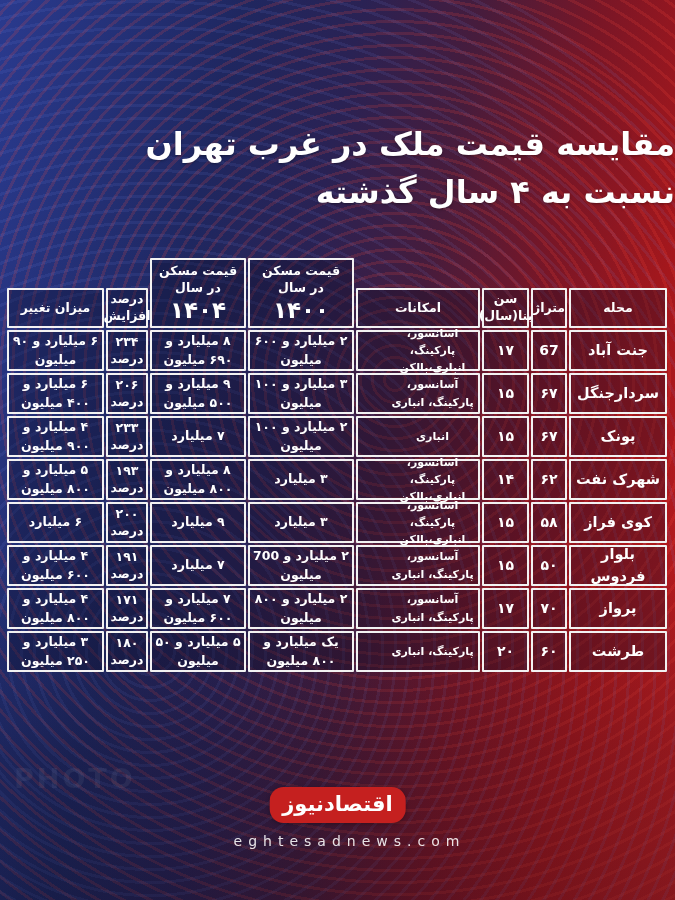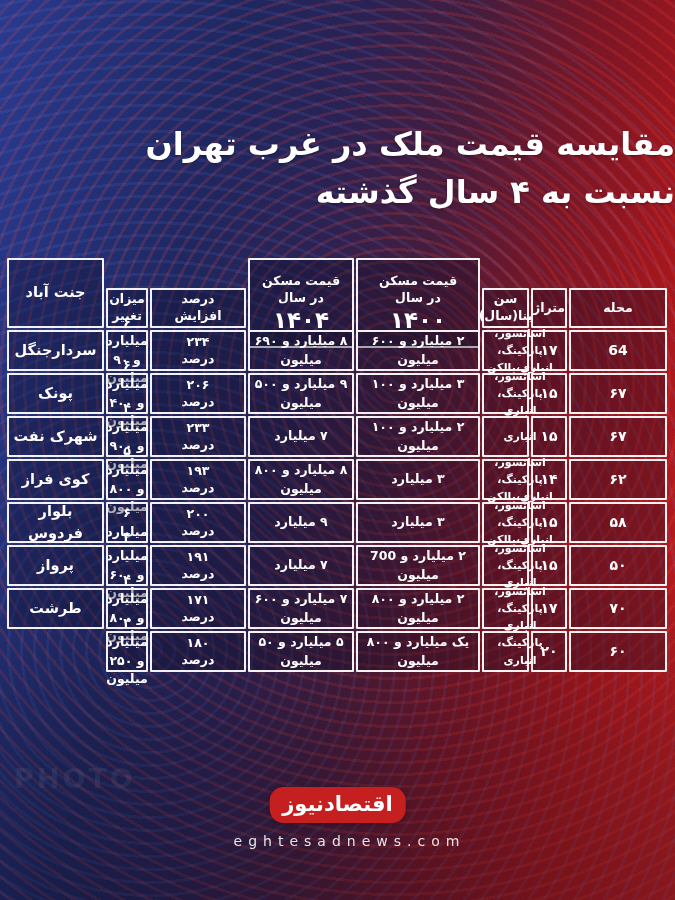--- a/index.html
+++ b/index.html
@@ -44,21 +44,21 @@
   .row{display:contents;}
   .hcell,.cell{
     border:2px solid #f2f2f2;border-radius:1px;
     background:rgba(13,11,38,0.32);
     color:#ffffff;font-weight:bold;text-align:center;
     display:flex;flex-direction:column;align-items:center;justify-content:center;
     line-height:1.35;padding:1px 2px;box-sizing:border-box;
   }
   .hcell{font-size:12.5px;}
   .h-short{height:40px;align-self:end;}
-  .h-tall{height:90px;}
+  .h-tall{height:70px;}
   .year{font-size:23px;letter-spacing:1px;line-height:1.1;margin-top:1px;}
   .cell{font-size:12.5px;line-height:1.5;}
   .c-name{font-size:14.5px;}
   .c-num{font-size:14px;}
   .c-amen{font-size:11px;line-height:1.55;padding-left:31px;}
   .c-pct{line-height:1.35;}
   .logo{
     position:absolute;top:787px;left:50%;transform:translateX(-50%);
     background:#c5201f;color:#ffffff;padding:5px 13px 7px;border-radius:14px;
     font-size:21px;font-weight:bold;direction:rtl;box-shadow:0 1px 4px rgba(0,0,0,0.3);
@@ -87,41 +87,44 @@
     <div class="hcell h-short">
       <span>محله</span>
     </div>
     <div class="hcell h-short">
       <span>متراژ</span>
     </div>
     <div class="hcell h-short">
       <span>سن</span>
       <span>بنا(سال)</span>
     </div>
+    <div class="hcell h-short">
+      <span>امکانات</span>
+    </div>
     <div class="hcell h-tall">
       <span>قیمت مسکن</span>
       <span>در سال</span>
       <span class="year">۱۴۰۰</span>
     </div>
     <div class="hcell h-tall">
       <span>قیمت مسکن</span>
       <span>در سال</span>
       <span class="year">۱۴۰۴</span>
     </div>
     <div class="hcell h-short">
       <span>درصد</span>
       <span>افزایش</span>
     </div>
     <div class="hcell h-short">
       <span>میزان تغییر</span>
     </div>
 
   <div class="row">
       <div class="cell c-name">جنت آباد</div>
-      <div class="cell c-num">64</div>
+      <div class="cell c-num">67</div>
       <div class="cell c-num">۱۷</div>
       <div class="cell c-amen">آسانسور، پارکینگ، انباری،بالکن</div>
       <div class="cell">۲ میلیارد و ۶۰۰ میلیون</div>
       <div class="cell">۸ میلیارد و ۶۹۰ میلیون</div>
       <div class="cell c-pct">
         <span>۲۳۴</span>
         <span>درصد</span>
       </div>
       <div class="cell">۶ میلیارد و ۹۰ میلیون</div>
     </div>

